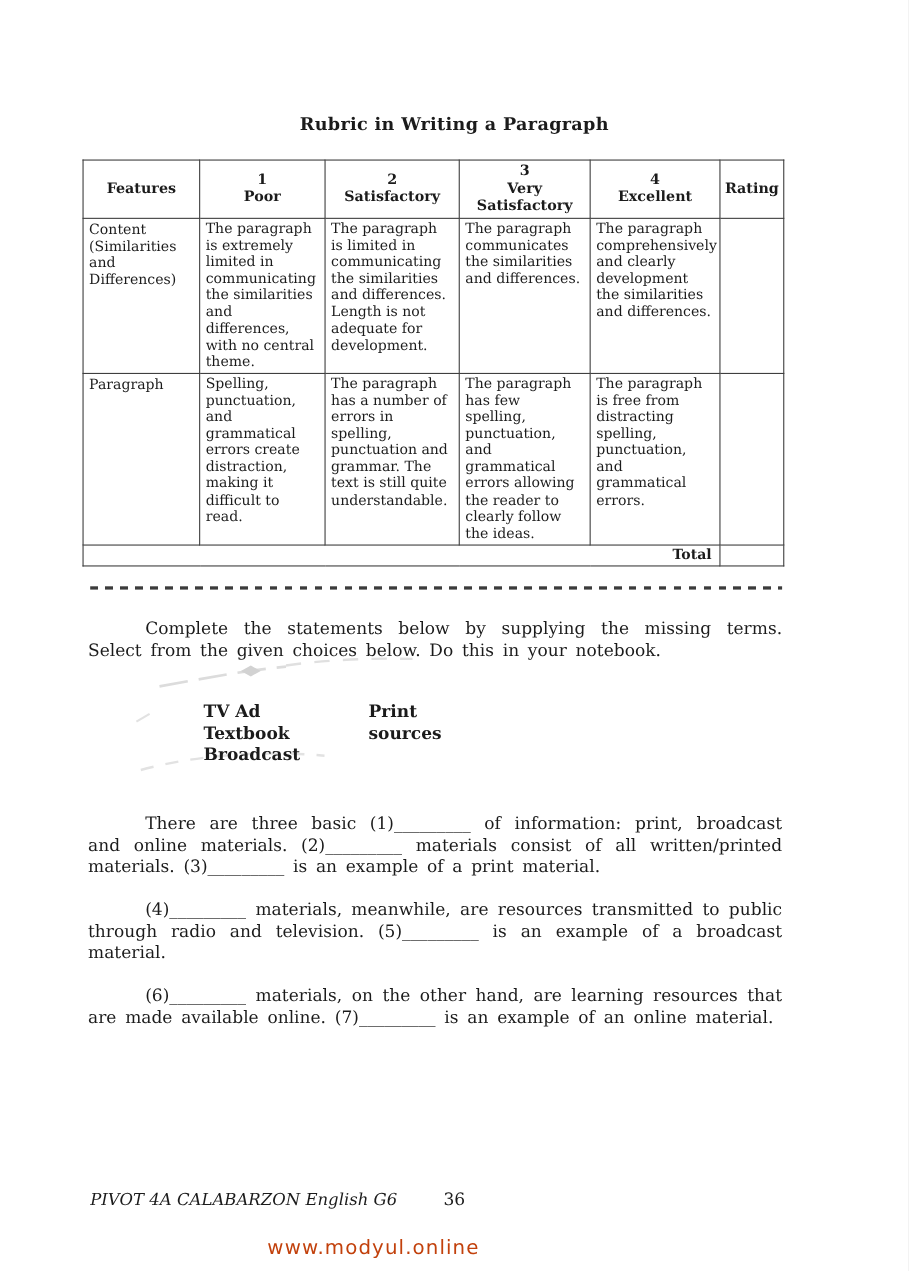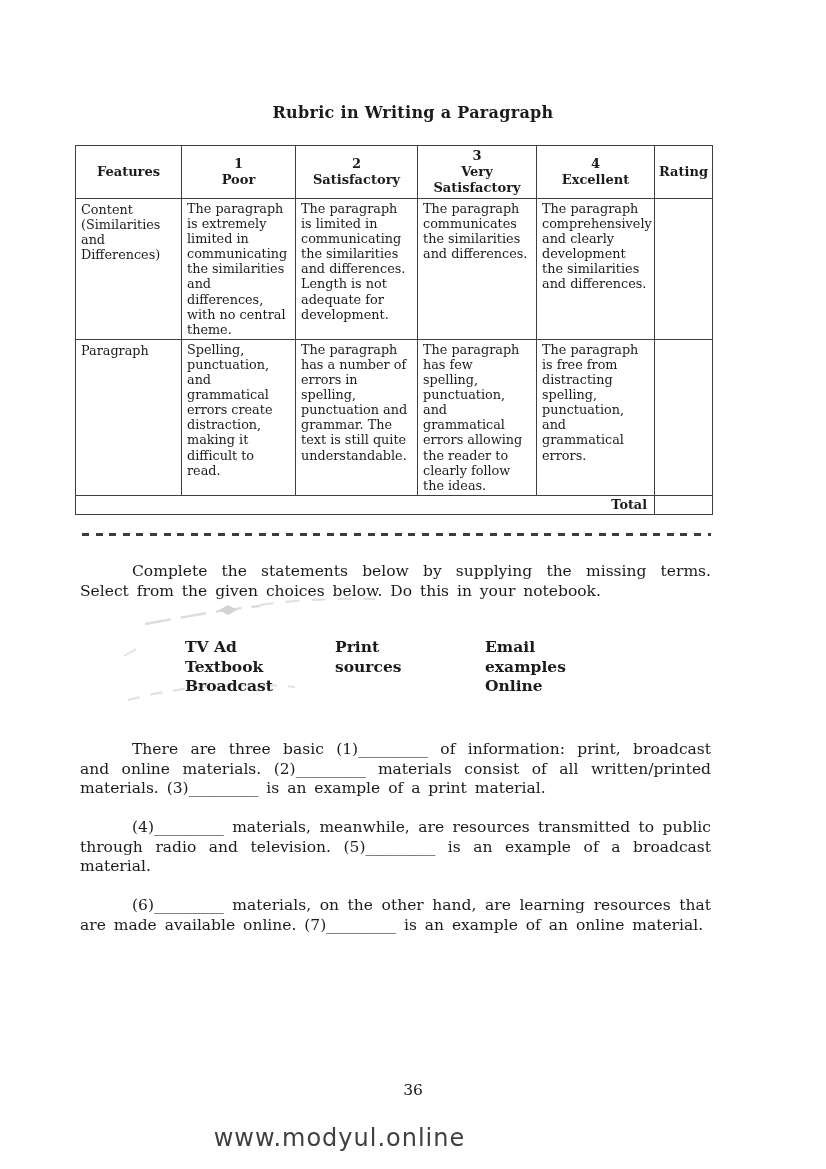--- a/index.html
+++ b/index.html
@@ -71,21 +71,21 @@
     font-size:15px;font-style:italic;
   }
   .page-number{
     position:absolute;left:0;top:1081px;width:826px;
     text-align:center;font-size:15.5px;
   }
   .watermark{
     position:absolute;left:0;top:1124px;width:679px;
     text-align:center;
     font-family:"DejaVu Sans", sans-serif;
-    font-size:24px;color:#404040;letter-spacing:1px;
+    font-size:18px;color:#c2410c;letter-spacing:1px;
   }
 </style>
 </head>
 <body>
 
 <div class="page">
 
   <svg class="artifact" width="480" height="130">
     <path d="M25,32 C70,24 100,18 140,14" stroke="#dcdcdc" stroke-width="2.4" fill="none" stroke-dasharray="26 10"></path>
     <polygon points="99,18 108,13 117,18 108,23" fill="#d2d2d2"></polygon>
@@ -162,27 +162,23 @@
   <div class="word-bank">
     <div class="wb-col wb-col-1">
       <span>TV Ad</span>
       <span>Textbook</span>
       <span>Broadcast</span>
     </div>
     <div class="wb-col wb-col-2">
       <span>Print</span>
       <span>sources</span>
     </div>
-    <div class="wb-col wb-col-3">
-      <span>Email</span>
-      <span>examples</span>
-      <span>Online</span>
-    </div>
   </div>
 
   <p class="body-text para-1 indent">There are three basic (1)_________ of information: print, broadcast and online materials. (2)_________ materials consist of all written/printed materials. (3)_________ is an example of a print material.</p>
   <p class="body-text para-2 indent">(4)_________ materials, meanwhile, are resources transmitted to public through radio and television. (5)_________ is an example of a broadcast material.</p>
   <p class="body-text para-3 indent">(6)_________ materials, on the other hand, are learning resources that are made available online. (7)_________ is an example of an online material.</p>
 
+  <div class="footer-left">PIVOT 4A CALABARZON English G6</div>
   <div class="page-number">36</div>
   <div class="watermark">www.modyul.online</div>
 
 </div>
 
 </body></html>

